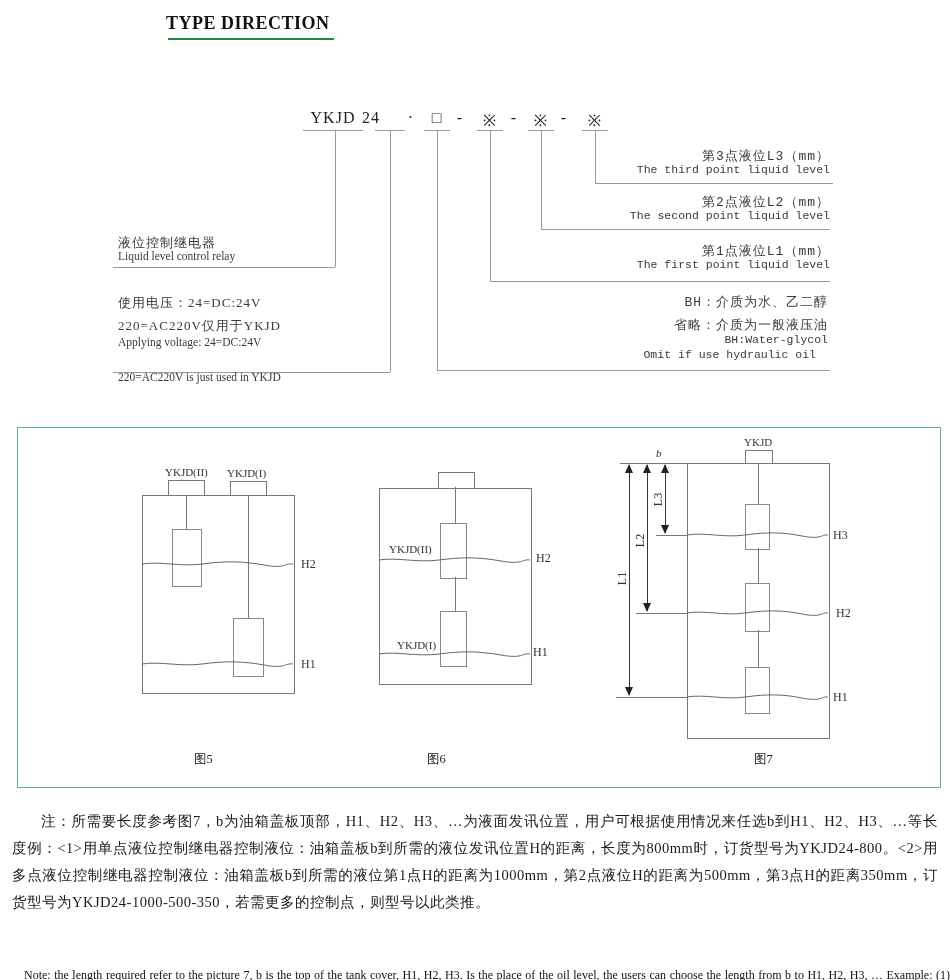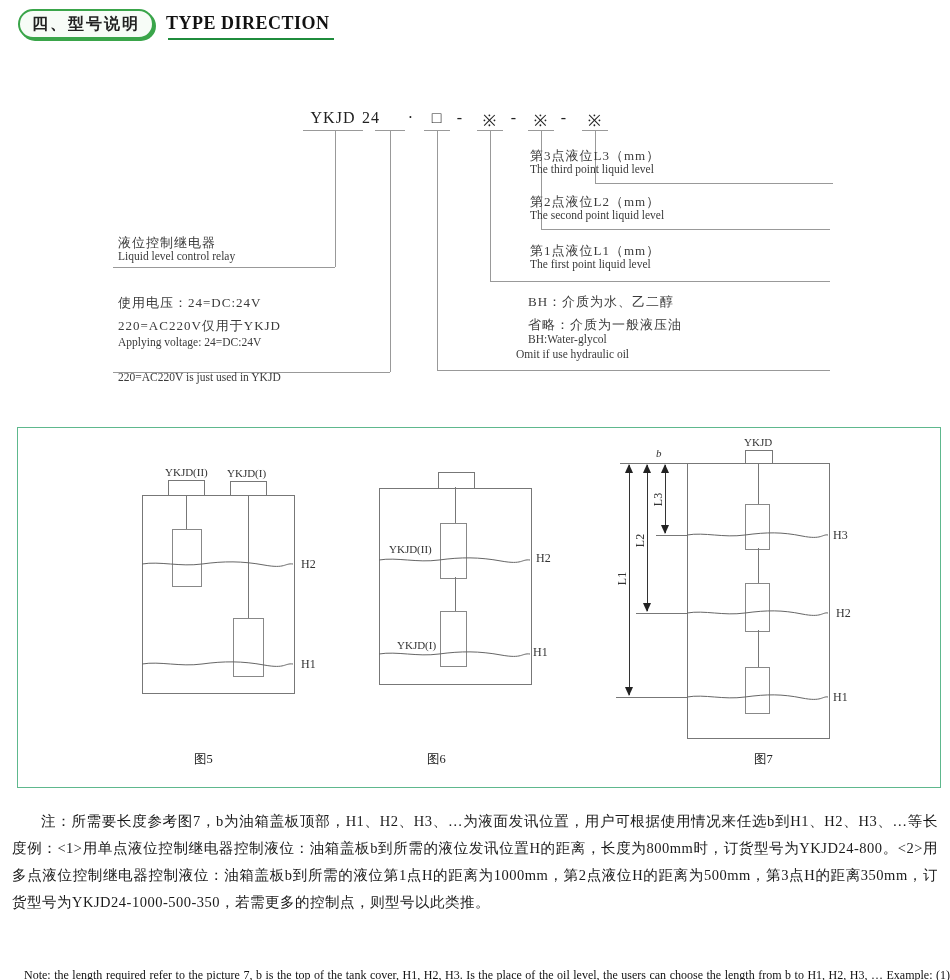--- a/index.html
+++ b/index.html
@@ -16,21 +16,21 @@
   .hl{position:absolute;height:1px;background:#999;}
   .vl{position:absolute;width:1px;background:#999;}
   .dhl{position:absolute;height:1px;background:#777;}
   .dvl{position:absolute;width:1px;background:#777;}
   
   .tok{position:absolute;top:109px;height:20px;font-size:16px;color:#222;text-align:center;letter-spacing:1px;}
   
   .lab{position:absolute;color:#3a3a3a;white-space:nowrap;}
   .cn13{font-size:13px;letter-spacing:1px;}
   .en11{font-size:11.5px;}
-  .ralign{text-align:left;}
+  .ralign{text-align:right;font-family:Liberation Mono, monospace;}
   
   .figbox{position:absolute;left:17px;top:427px;width:922px;height:359px;border:1.5px solid #5eb88d;background:#fff;}
   .rect{position:absolute;border:1px solid #777;background:#fff;}
   .frect{position:absolute;border:1px solid #888;background:#fff;}
   .flab{position:absolute;font-size:11px;color:#333;white-space:nowrap;}
   .hlab{position:absolute;font-size:12px;color:#333;white-space:nowrap;}
   .cap{position:absolute;font-size:12.5px;color:#222;}
   .wave{position:absolute;overflow:visible;}
   .au{position:absolute;width:0;height:0;border-left:4px solid transparent;border-right:4px solid transparent;border-bottom:9px solid #222;}
   .ad{position:absolute;width:0;height:0;border-left:4px solid transparent;border-right:4px solid transparent;border-top:9px solid #222;}
@@ -39,23 +39,20 @@
   .note-cn{position:absolute;left:12px;top:808px;width:926px;font-size:14.5px;line-height:27px;
            color:#1a1a1a;text-align:justify;text-indent:2em;letter-spacing:.5px;margin:0;}
   .note-en{position:absolute;left:12px;top:956px;width:926px;font-size:12px;line-height:15px;
            color:#111;text-align:justify;margin:12px;}
 </style>
 </head>
 <body>
 
 <div class="page">
 
-  <div class="pill">
-    <span>四、型号说明</span>
-  </div>
   <span class="title-en">TYPE DIRECTION</span>
   <div class="title-rule"></div>
 
   <div>
     <span class="tok" style="left:303px;width:60px;">YKJD</span>
     <span class="tok" style="left:356px;width:30px;">24</span>
     <span class="tok" style="left:404px;width:14px;">·</span>
     <span class="tok" style="left:424px;width:26px;">□</span>
     <span class="tok" style="left:452px;width:16px;">-</span>
     <span class="tok" style="left:477px;width:26px;">※</span>

